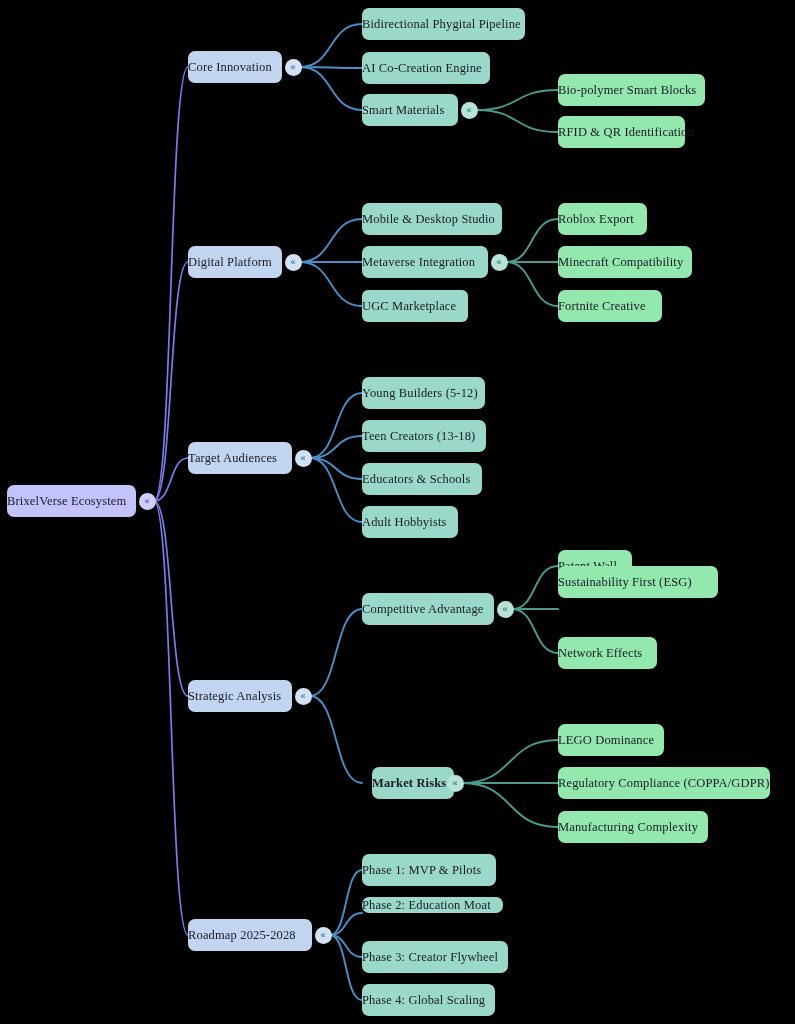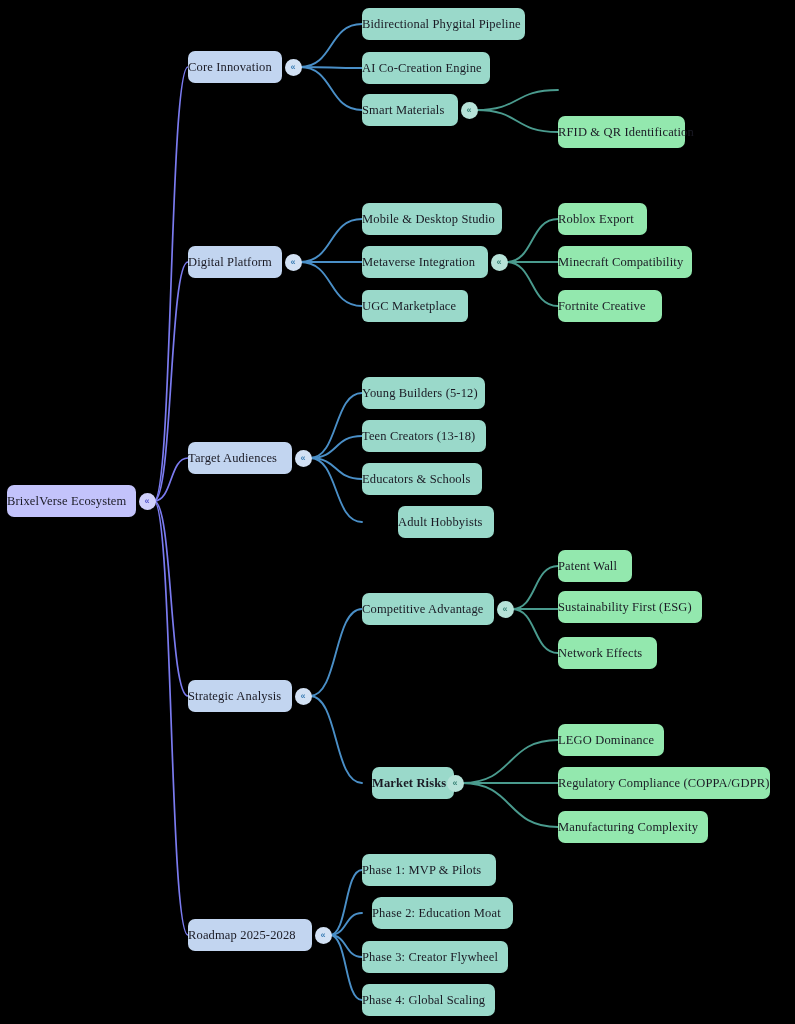--- a/index.html
+++ b/index.html
@@ -71,20 +71,23 @@
     <div class="node lvl2" style="left: 362px; top: 8px; width: 163px; height: 32px;">
       <span>Bidirectional Phygital Pipeline</span>
     </div>
     <div class="node lvl2" style="left: 362px; top: 52px; width: 128px; height: 32px;">
       <span>AI Co-Creation Engine</span>
     </div>
     <div class="node lvl2" style="left: 362px; top: 94px; width: 96px; height: 32px;">
       <span>Smart Materials</span>
     </div>
     <div class="knob k2" style="left: 460.5px; top: 101.5px;">«</div>
+    <div class="node lvl3" style="left: 558px; top: 74px; width: 147px; height: 32px;">
+      <span>Bio-polymer Smart Blocks</span>
+    </div>
     <div class="node lvl3" style="left: 558px; top: 116px; width: 127px; height: 32px;">
       <span>RFID &amp; QR Identification</span>
     </div>
     <div class="node lvl1" style="left: 188px; top: 246px; width: 94px; height: 32px;">
       <span>Digital Platform</span>
     </div>
     <div class="knob k1" style="left: 284.5px; top: 253.5px;">«</div>
     <div class="node lvl2" style="left: 362px; top: 203px; width: 140px; height: 32px;">
       <span>Mobile &amp; Desktop Studio</span>
     </div>
@@ -110,35 +113,35 @@
     <div class="knob k1" style="left: 294.5px; top: 449.5px;">«</div>
     <div class="node lvl2" style="left: 362px; top: 377px; width: 123px; height: 32px;">
       <span>Young Builders (5-12)</span>
     </div>
     <div class="node lvl2" style="left: 362px; top: 420px; width: 124px; height: 32px;">
       <span>Teen Creators (13-18)</span>
     </div>
     <div class="node lvl2" style="left: 362px; top: 463px; width: 120px; height: 32px;">
       <span>Educators &amp; Schools</span>
     </div>
-    <div class="node lvl2" style="left: 362px; top: 506px; width: 96px; height: 32px; margin-left: 36px;">
+    <div class="node lvl2" style="left: 362px; top: 506px; width: 96px; height: 32px;">
       <span>Adult Hobbyists</span>
     </div>
     <div class="node lvl1" style="left: 188px; top: 680px; width: 104px; height: 32px;">
       <span>Strategic Analysis</span>
     </div>
     <div class="knob k1" style="left: 294.5px; top: 687.5px;">«</div>
     <div class="node lvl2" style="left: 362px; top: 593px; width: 132px; height: 32px;">
       <span>Competitive Advantage</span>
     </div>
     <div class="knob k2" style="left: 496.5px; top: 600.5px;">«</div>
     <div class="node lvl3" style="left: 558px; top: 550px; width: 74px; height: 32px;">
       <span>Patent Wall</span>
     </div>
-    <div class="node lvl3" style="left: 558px; top: 591px; width: 144px; height: 32px;">
+    <div class="node lvl3" style="left: 558px; top: 566px; width: 160px; height: 32px;">
       <span>Sustainability First (ESG)</span>
     </div>
     <div class="node lvl3" style="left: 558px; top: 637px; width: 99px; height: 32px;">
       <span>Network Effects</span>
     </div>
     <div class="node lvl2" style="left: 372px; top: 767px; width: 82px; height: 32px; font-weight: bold;">
       <span>Market Risks</span>
     </div>
     <div class="knob k2" style="left: 446.5px; top: 774.5px;">«</div>
     <div class="node lvl3" style="left: 558px; top: 724px; width: 106px; height: 32px;">
@@ -150,21 +153,21 @@
     <div class="node lvl3" style="left: 558px; top: 811px; width: 150px; height: 32px;">
       <span>Manufacturing Complexity</span>
     </div>
     <div class="node lvl1" style="left: 188px; top: 919px; width: 124px; height: 32px;">
       <span>Roadmap 2025-2028</span>
     </div>
     <div class="knob k1" style="left: 314.5px; top: 926.5px;">«</div>
     <div class="node lvl2" style="left: 362px; top: 854px; width: 134px; height: 32px;">
       <span>Phase 1: MVP &amp; Pilots</span>
     </div>
-    <div class="node lvl2" style="left: 372px; top: 897px; width: 141px; height: 32px; border-radius: 9px;">
+    <div class="node lvl2" style="left: 362px; top: 897px; width: 141px; height: 16px;">
       <span>Phase 2: Education Moat</span>
     </div>
     <div class="node lvl2" style="left: 362px; top: 941px; width: 146px; height: 32px;">
       <span>Phase 3: Creator Flywheel</span>
     </div>
     <div class="node lvl2" style="left: 362px; top: 984px; width: 133px; height: 32px;">
       <span>Phase 4: Global Scaling</span>
     </div>
   </div>
 

